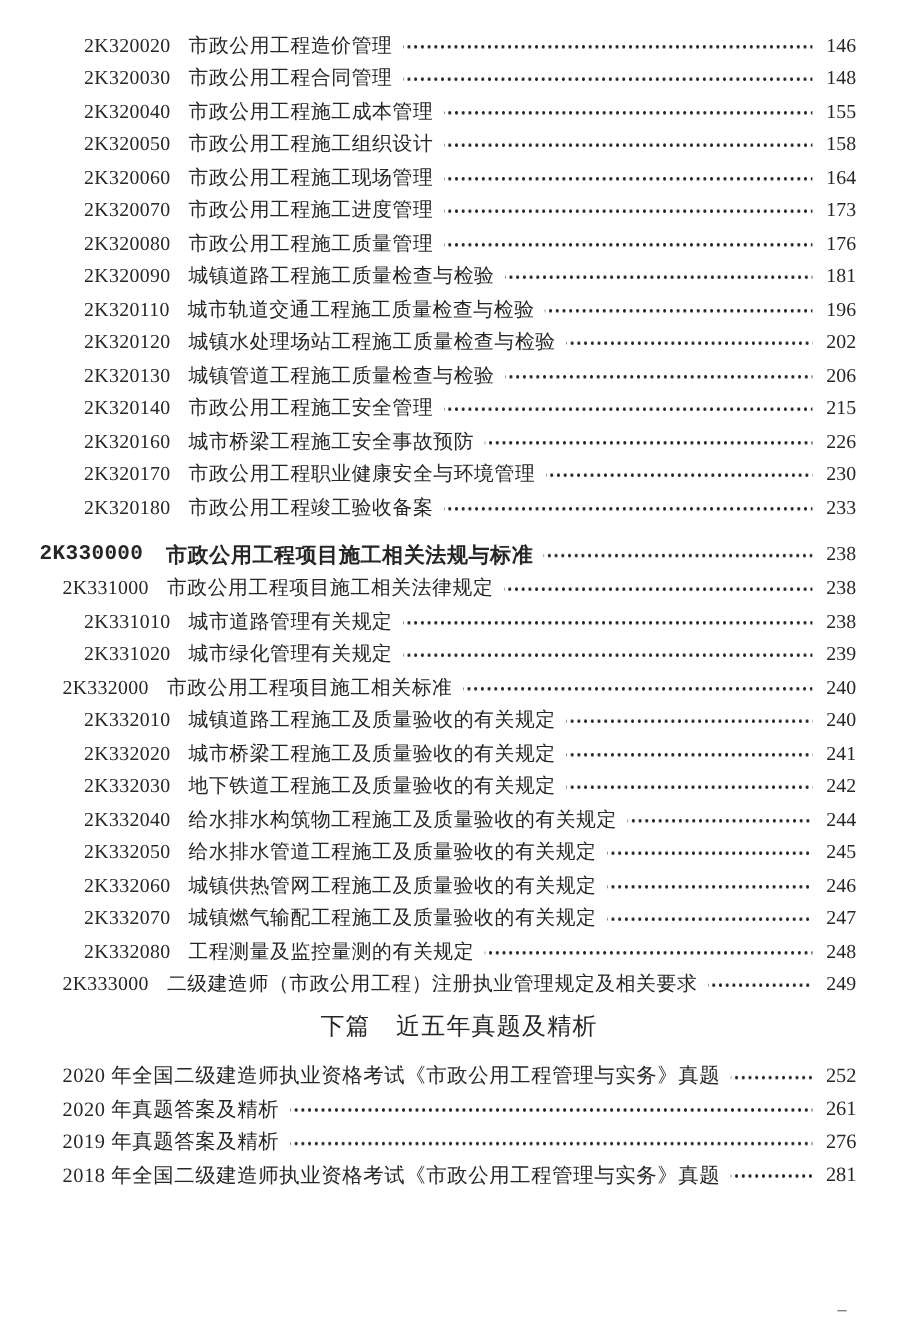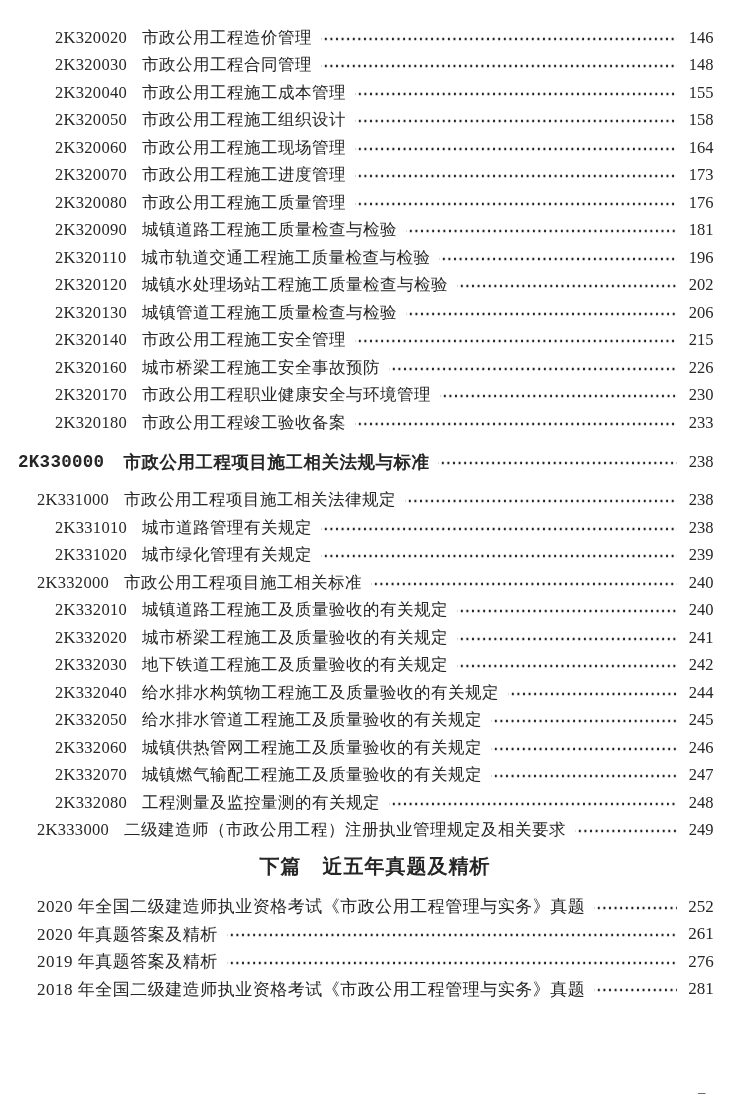--- a/index.html
+++ b/index.html
@@ -5,21 +5,21 @@
   html, body { margin: 0; padding: 0; }
   body {
     width: 750px;
     height: 1103px;
     background: #ffffff;
     color: #262626;
     font-family: "Liberation Serif", "DejaVu Serif", serif;
     position: relative;
     overflow: hidden;
   }
-  .toc { padding-top: 24px; }
+  .toc { padding-top: 24px; padding-left: 15px; }
 
   .row {
     display: flex;
     align-items: center;
     height: 27.5px;
     padding-right: 31px;
     font-size: 16.5px;
     white-space: nowrap;
   }
   .row .code { flex: 0 0 auto; margin-right: 15px; letter-spacing: 0.3px; }
@@ -42,28 +42,28 @@
   .chapter {
     padding-left: 18px;
     height: 30px;
     margin-top: 10px;
     font-weight: bold;
     font-size: 17.5px;
   }
   .chapter .code { margin-right: 19px; font-family: Liberation Mono, monospace; }
   .chapter .page { font-weight: normal; font-size: 16.5px; }
 
-  #section2 { margin-top: 10px; }
+  #section2 { }
 
   .part-heading {
     margin-top: 8px;
     height: 28px;
     line-height: 28px;
     text-align: center;
-    font-weight: bold;
+    font-weight: normal;
     font-size: 20px;
     letter-spacing: 1px;
   }
 
   #section3 { margin-top: 13px; }
   #section3 .row { padding-left: 37px; font-size: 17px; }
 
   .footer-mark {
     position: absolute;
     left: 698px;

